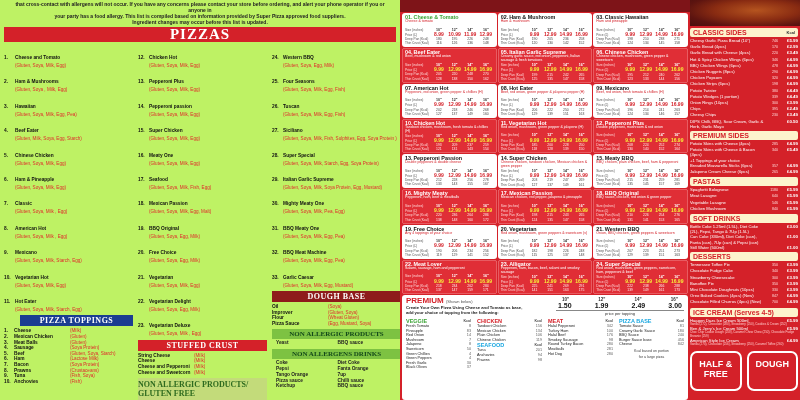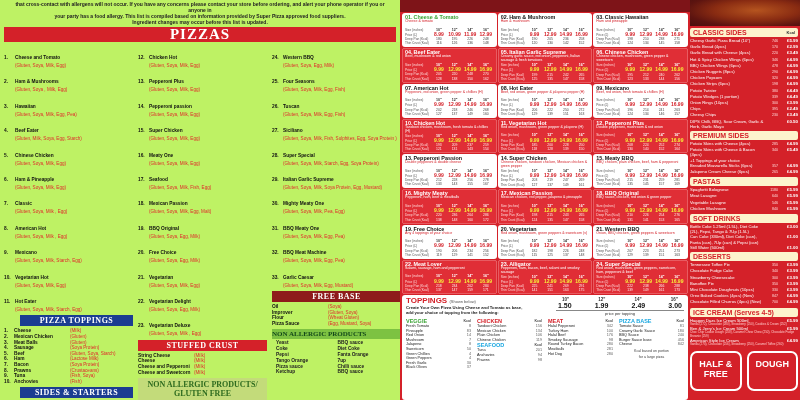--- a/index.html
+++ b/index.html
@@ -10,24 +10,24 @@
   .disclaimer{padding:1px 10px 0 10px;text-align:center;font-size:5px;line-height:6px;color:#222;font-weight:bold;}
   .banner{margin:2px 4px 3px 4px;background:#d42129;color:#fff;text-align:center;
     font-family:"Liberation Serif",serif;font-weight:bold;font-size:15px;line-height:15px;letter-spacing:1px;}
   .cols{display:flex;gap:5px;padding:0 4px;}
   .col{width:129px;flex:0 0 129px;}
   .hdr{margin:3px 0 2px 0;color:#fff;text-align:center;font-family:"Liberation Serif",serif;
     font-weight:bold;font-size:8px;line-height:11px;letter-spacing:.5px;}
   .hdr.blue{background:#1b3d91;margin-left:16px;}
   .hdr.red{background:#d42129;}
   .hdr.maroon{background:#8e1b1b;}
-  .ghdr2{margin:3px 0 1px 0;background:#7dc242;color:#14491a;text-align:left;
+  .ghdr2{margin:3px 0 1px 0;background:#7dc242;color:#14491a;text-align:center;
     font-family:"Liberation Serif",serif;font-weight:bold;font-size:7px;line-height:10px;}
   .greenbox{margin-top:3px;background:#c3db7a;padding:0 0 3px 0;}
-  .greenbox .ghdr{color:#2e6b1f;text-align:center;font-family:"Liberation Serif",serif;
+  .greenbox .ghdr{color:#2e6b1f;font-family:"Liberation Serif",serif;
     font-weight:bold;font-size:8px;line-height:9px;padding:2px 0;}
   .pitem{margin-bottom:1px;}
   .pitem .num{display:inline-block;width:11px;font-weight:bold;font-size:4.8px;color:#111;}
   .pitem .nm{font-weight:bold;font-size:4.8px;color:#111;}
   .pitem .al{display:block;margin-left:11px;color:#e02b2b;font-size:4.6px;line-height:5.4px;}
   .row2{display:flex;justify-content:flex-start;line-height:5.6px;}
   .row2 .nm{font-weight:bold;font-size:4.8px;color:#111;width:56px;flex:0 0 56px;}
   .row2 .num{font-weight:bold;font-size:4.8px;color:#111;width:10px;flex:0 0 10px;}
   .row2 .al{color:#e02b2b;font-size:4.6px;}
   .two-col{display:grid;grid-template-columns:1fr 1fr;padding:0 4px;column-gap:2px;}
@@ -164,21 +164,20 @@
               <span class="num">9.</span>
               <span class="nm">Tuna</span>
               <span class="al">(Fish, Soya)</span>
             </div>
             <div class="row2">
               <span class="num">10.</span>
               <span class="nm">Anchovies</span>
               <span class="al">(Fish)</span>
             </div>
           </div>
-        <div class="hdr blue">SIDES &amp; STARTERS</div>
 
       </div>
       <div class="col">
         <div id="pl2">
             <div class="pitem"><span class="num">12.</span><span class="nm">Chicken Hot</span><span class="al">(Gluten, Soya, Milk, Egg)</span></div>
             <div class="pitem"><span class="num">13.</span><span class="nm">Pepperoni Plus</span><span class="al">(Gluten, Soya, Milk, Egg)</span></div>
             <div class="pitem"><span class="num">14.</span><span class="nm">Pepperoni passion</span><span class="al">(Gluten, Soya, Milk, Egg)</span></div>
             <div class="pitem"><span class="num">15.</span><span class="nm">Super Chicken</span><span class="al">(Gluten, Soya, Milk, Egg)</span></div>
             <div class="pitem"><span class="num">16.</span><span class="nm">Meaty One</span><span class="al">(Gluten, Soya, Milk, Egg)</span></div>
             <div class="pitem"><span class="num">17.</span><span class="nm">Seafood</span><span class="al">(Gluten, Soya, Milk, Fish, Egg)</span></div>
@@ -220,21 +219,21 @@
             <div class="pitem"><span class="num">25.</span><span class="nm">Four Seasons</span><span class="al">(Gluten, Soya, Milk, Egg, Fish)</span></div>
             <div class="pitem"><span class="num">26.</span><span class="nm">Tuscan</span><span class="al">(Gluten, Soya, Milk, Egg, Fish)</span></div>
             <div class="pitem"><span class="num">27.</span><span class="nm">Siciliano</span><span class="al">(Gluten, Soya, Milk, Fish, Sulphites, Egg, Soya Protein )</span></div>
             <div class="pitem"><span class="num">28.</span><span class="nm">Super Special</span><span class="al">(Gluten, Soya, Milk, Starch, Egg, Soya Protein)</span></div>
             <div class="pitem"><span class="num">29.</span><span class="nm">Italian Garlic Supreme</span><span class="al">(Gluten, Soya, Milk, Soya Protein, Egg, Mustard)</span></div>
             <div class="pitem"><span class="num">30.</span><span class="nm">Mighty Meaty One</span><span class="al">(Gluten, Soya, Milk, Pea, Egg)</span></div>
             <div class="pitem"><span class="num">31.</span><span class="nm">BBQ Meaty One</span><span class="al">(Gluten, Soya, Milk, Egg, Pea)</span></div>
             <div class="pitem"><span class="num">32.</span><span class="nm">BBQ Meat Machine</span><span class="al">(Gluten, Soya, Milk, Egg, Pea)</span></div>
             <div class="pitem"><span class="num">33.</span><span class="nm">Garlic Caesar</span><span class="al">(Gluten, Soya, Milk, Egg, Mustard)</span></div>
           </div>
-        <div class="hdr maroon">FREE BASE</div>
+        <div class="hdr maroon">DOUGH BASE</div>
         <div id="dough-list">
             <div class="row2">
               <span class="nm">Oil</span>
               <span class="al">(Soya)</span>
             </div>
             <div class="row2">
               <span class="nm">Improver</span>
               <span class="al">(Gluten, Soya)</span>
             </div>
             <div class="row2">
@@ -244,20 +243,21 @@
             <div class="row2">
               <span class="nm">Pizza Sauce</span>
               <span class="al">(Egg, Mustard, Soya)</span>
             </div>
           </div>
         <div class="ghdr2">NON ALLERGIC PRODUCTS</div>
         <div id="na-list" class="two-col">
             <div class="gi">Yeast</div>
             <div class="gi">BBQ sauce</div>
           </div>
+        <div class="ghdr2">NON ALLERGENS DRINKS</div>
         <div id="drinks-list" class="two-col">
             <div class="gi">Coke</div>
             <div class="gi">Diet Coke</div>
             <div class="gi">Pepsi</div>
             <div class="gi">Fanta Orange</div>
             <div class="gi">Tango Orange</div>
             <div class="gi">7up</div>
           </div>
         <div id="nap-list" class="two-col">
             <div class="gi">Pizza sauce</div>
@@ -1041,21 +1041,21 @@
             <span class="tv">161</span>
             <span class="tv">173</span>
           </div>
         </div>
       </div>
 
     <div id="toppings-area">
       <div id="t-top">
         <div id="t-left">
           <div class="t-hdr">
-            <span>TOPPINGS</span>
+            <span>PREMIUM</span>
             <span class="shown">(Shown below)</span>
           </div>
           <div class="t-sub">Create Your Own Pizza Using Cheese and Tomato as base,</div>
           <div class="t-sub">add your choice of topping from the following:</div>
         </div>
         <div id="t-right">
           <div class="t-sizes" id="t-sizes">
               <span>10"</span>
               <span>12"</span>
               <span>14"</span>

